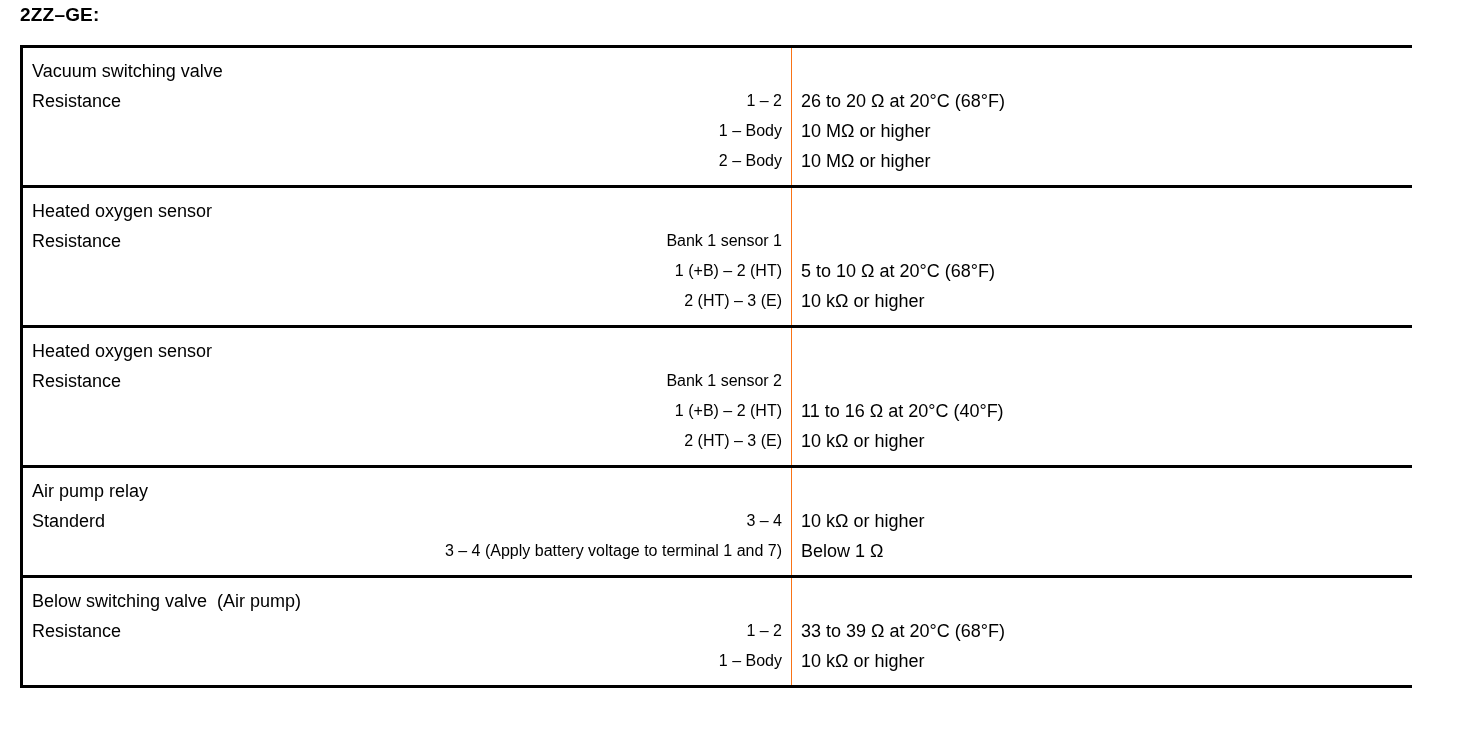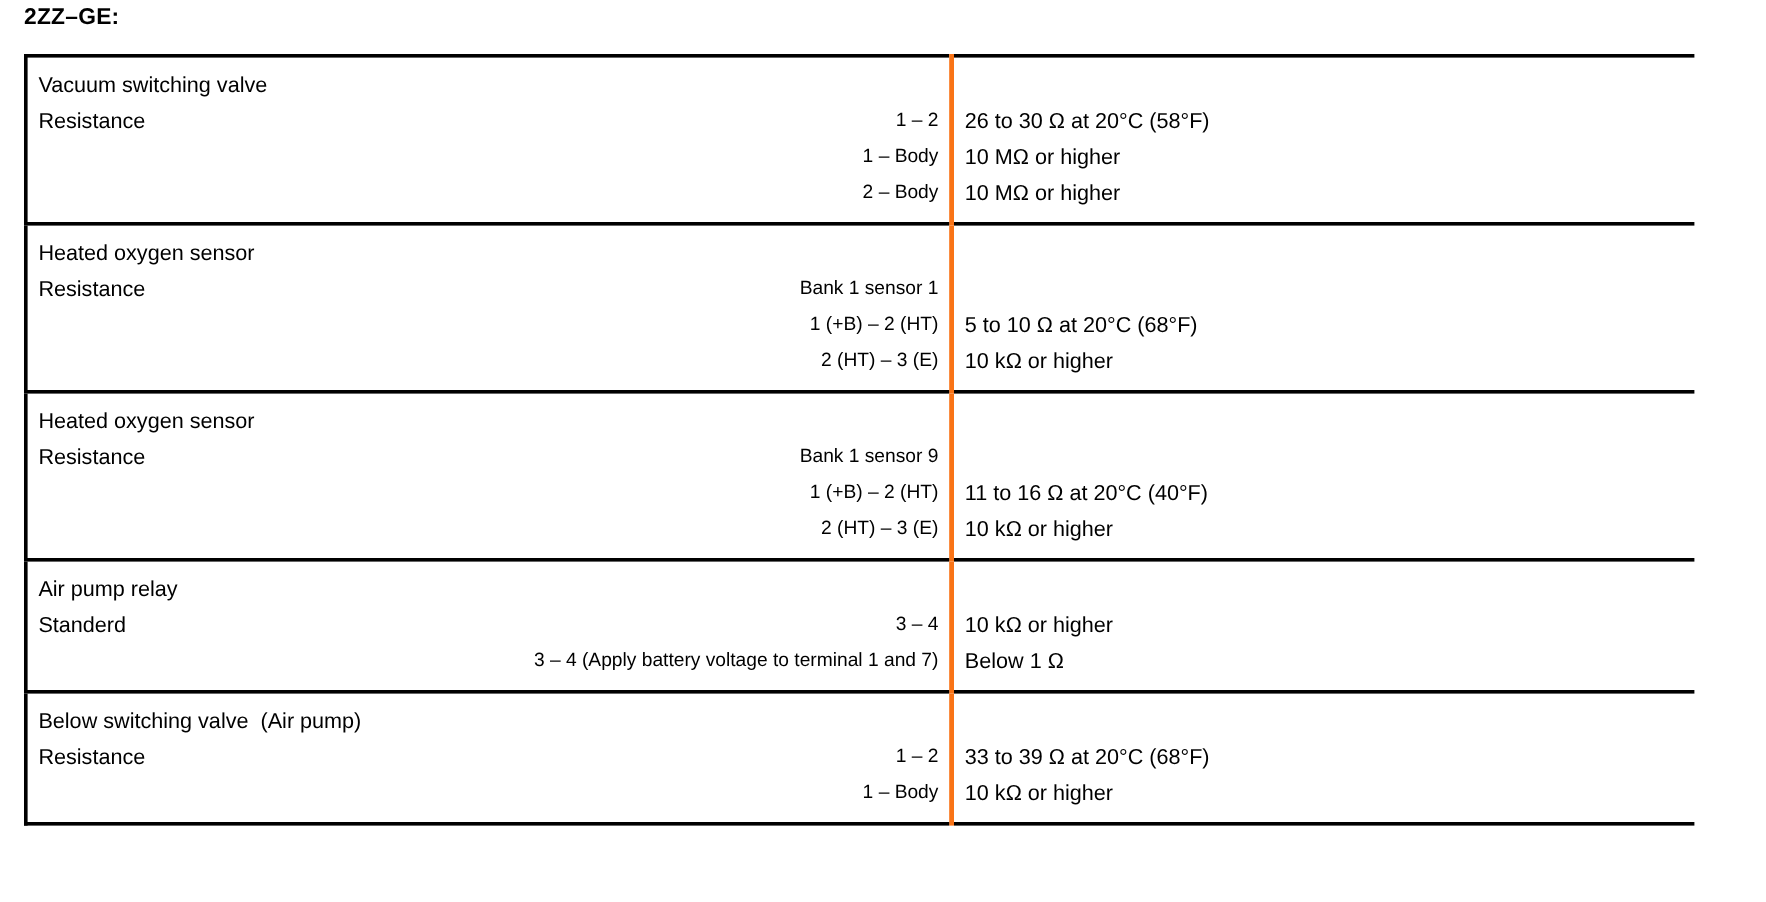--- a/index.html
+++ b/index.html
@@ -49,21 +49,21 @@
   }
   .spec-table tr:last-child {
     border-bottom: none;
   }
   .spec-table td {
     vertical-align: top;
     padding: 0;
   }
   .col-left {
     width: 768px;
-    border-right: 4px solid #f97316;
+    border-right: 1px solid #f97316;
     position: relative;
   }
   .col-right {
     width: 655px;
     position: relative;
   }
 
   
   .left-inner {
     position: relative;
@@ -147,21 +147,21 @@
                 <div class="left-row">
                   <span class="lbl"></span>
                   <span class="term">2 – Body</span>
                 </div>
               </div>
             </div>
           </td>
           <td class="col-right">
             <div class="right-inner">
               <div class="line val blank"></div>
-              <div class="line val">26 to 30 Ω at 20°C (58°F)</div>
+              <div class="line val">26 to 20 Ω at 20°C (68°F)</div>
               <div class="line val">10 MΩ or higher</div>
               <div class="line val">10 MΩ or higher</div>
             </div>
           </td>
         </tr>
         <tr>
           <td class="col-left">
             <div class="left-inner">
               <div class="left-grid">
                 <div class="left-row">
@@ -195,21 +195,21 @@
         <tr>
           <td class="col-left">
             <div class="left-inner">
               <div class="left-grid">
                 <div class="left-row">
                   <span class="lbl">Heated oxygen sensor</span>
                   <span class="term"></span>
                 </div>
                 <div class="left-row">
                   <span class="lbl">Resistance</span>
-                  <span class="term">Bank 1 sensor 9</span>
+                  <span class="term">Bank 1 sensor 2</span>
                 </div>
                 <div class="left-row">
                   <span class="lbl"></span>
                   <span class="term">1 (+B) – 2 (HT)</span>
                 </div>
                 <div class="left-row">
                   <span class="lbl"></span>
                   <span class="term">2 (HT) – 3 (E)</span>
                 </div>
               </div>

